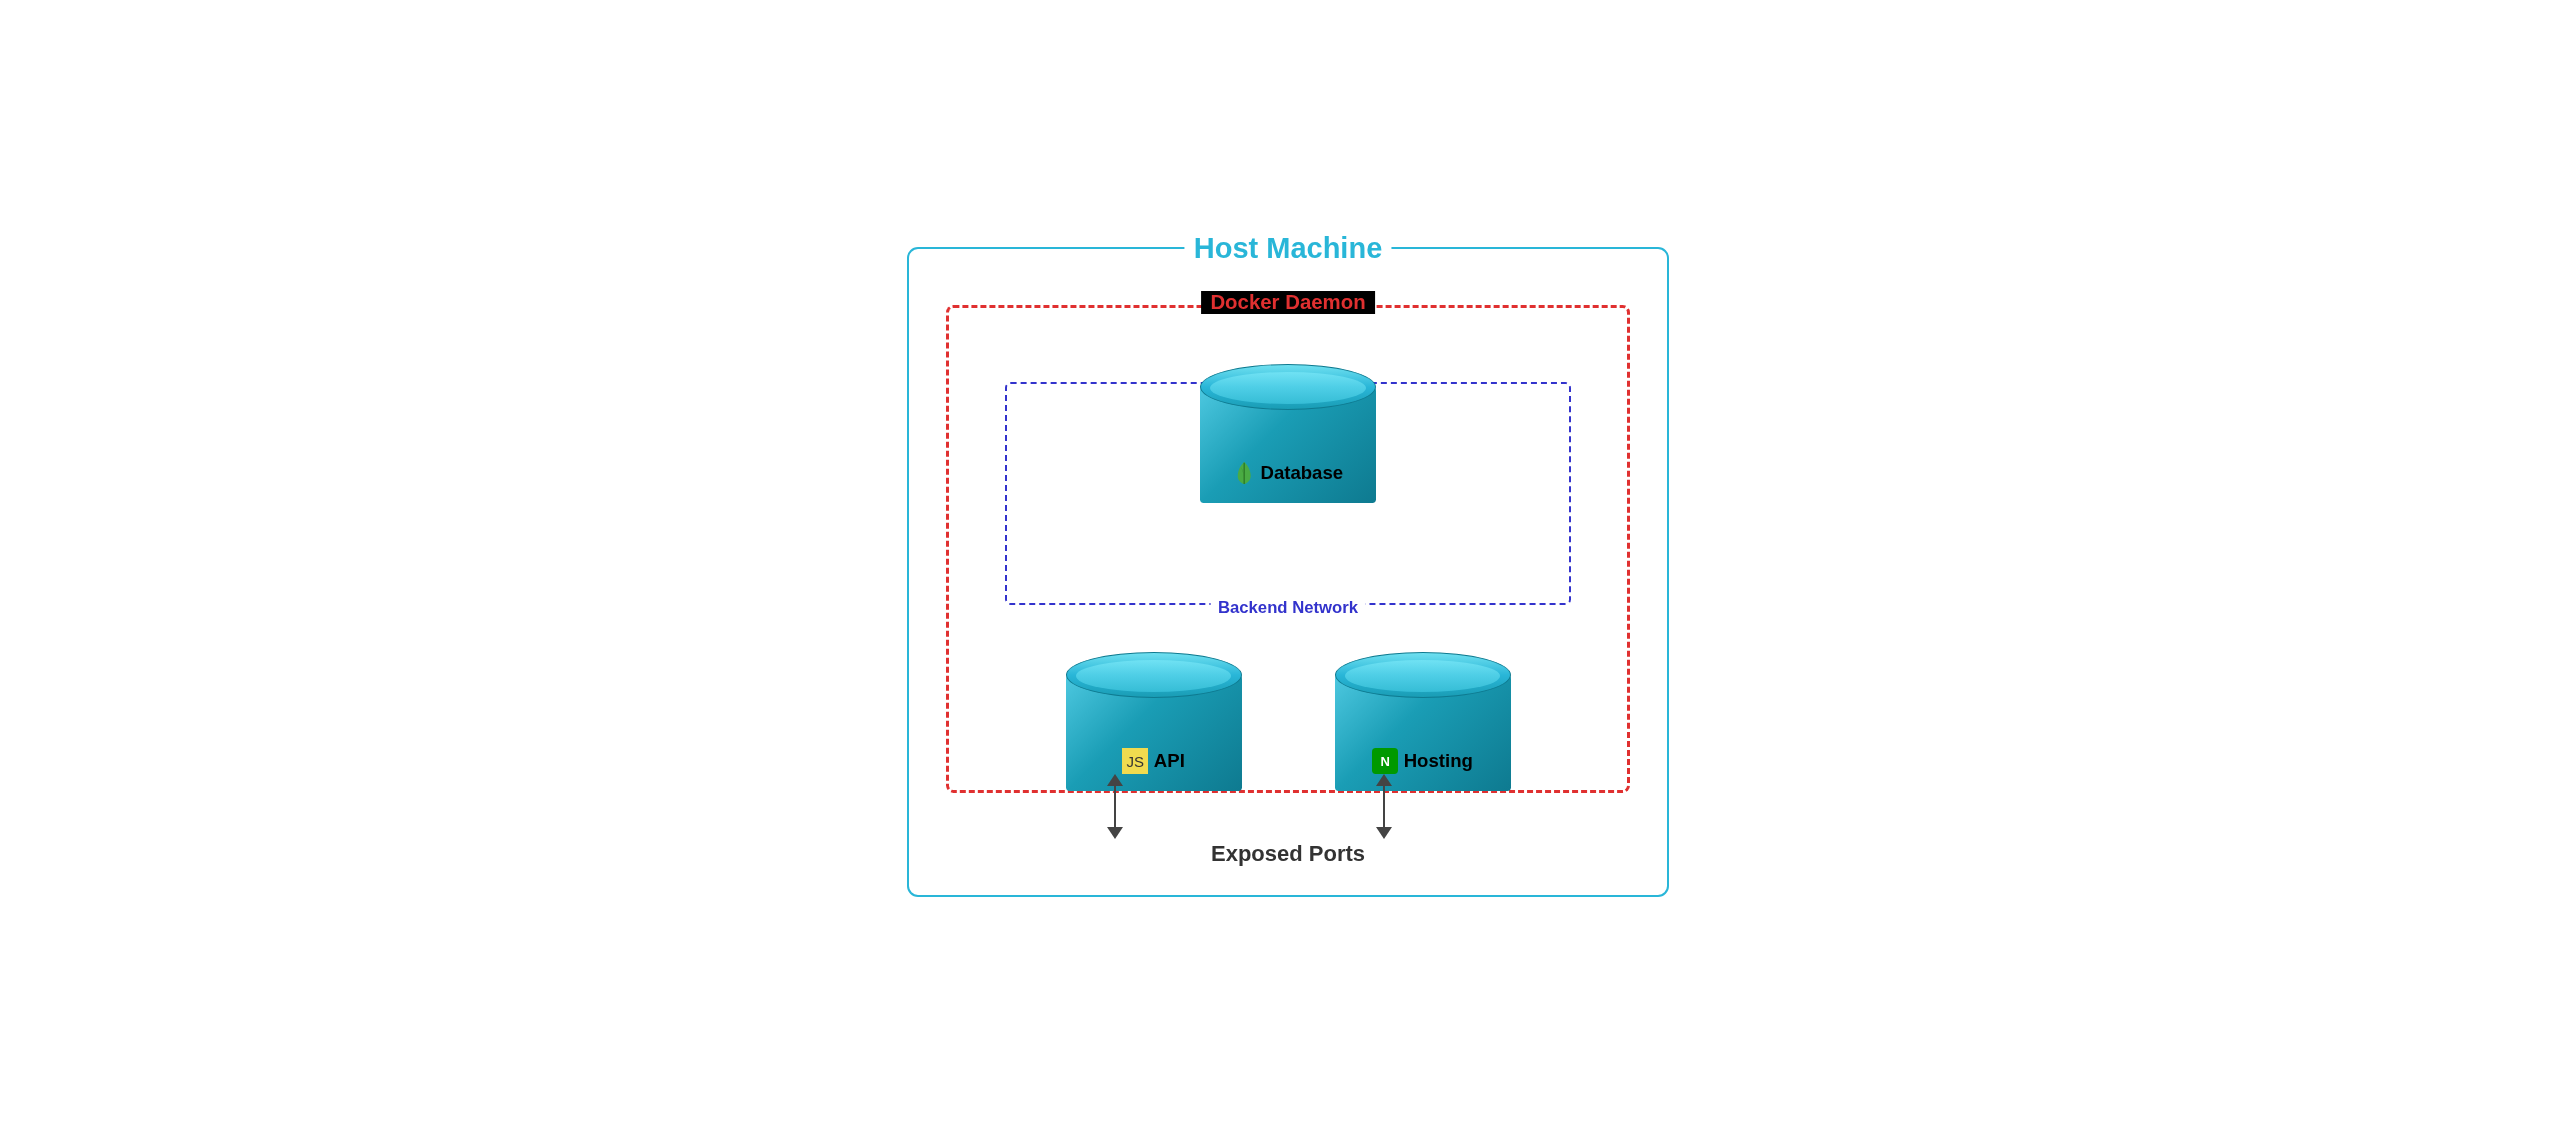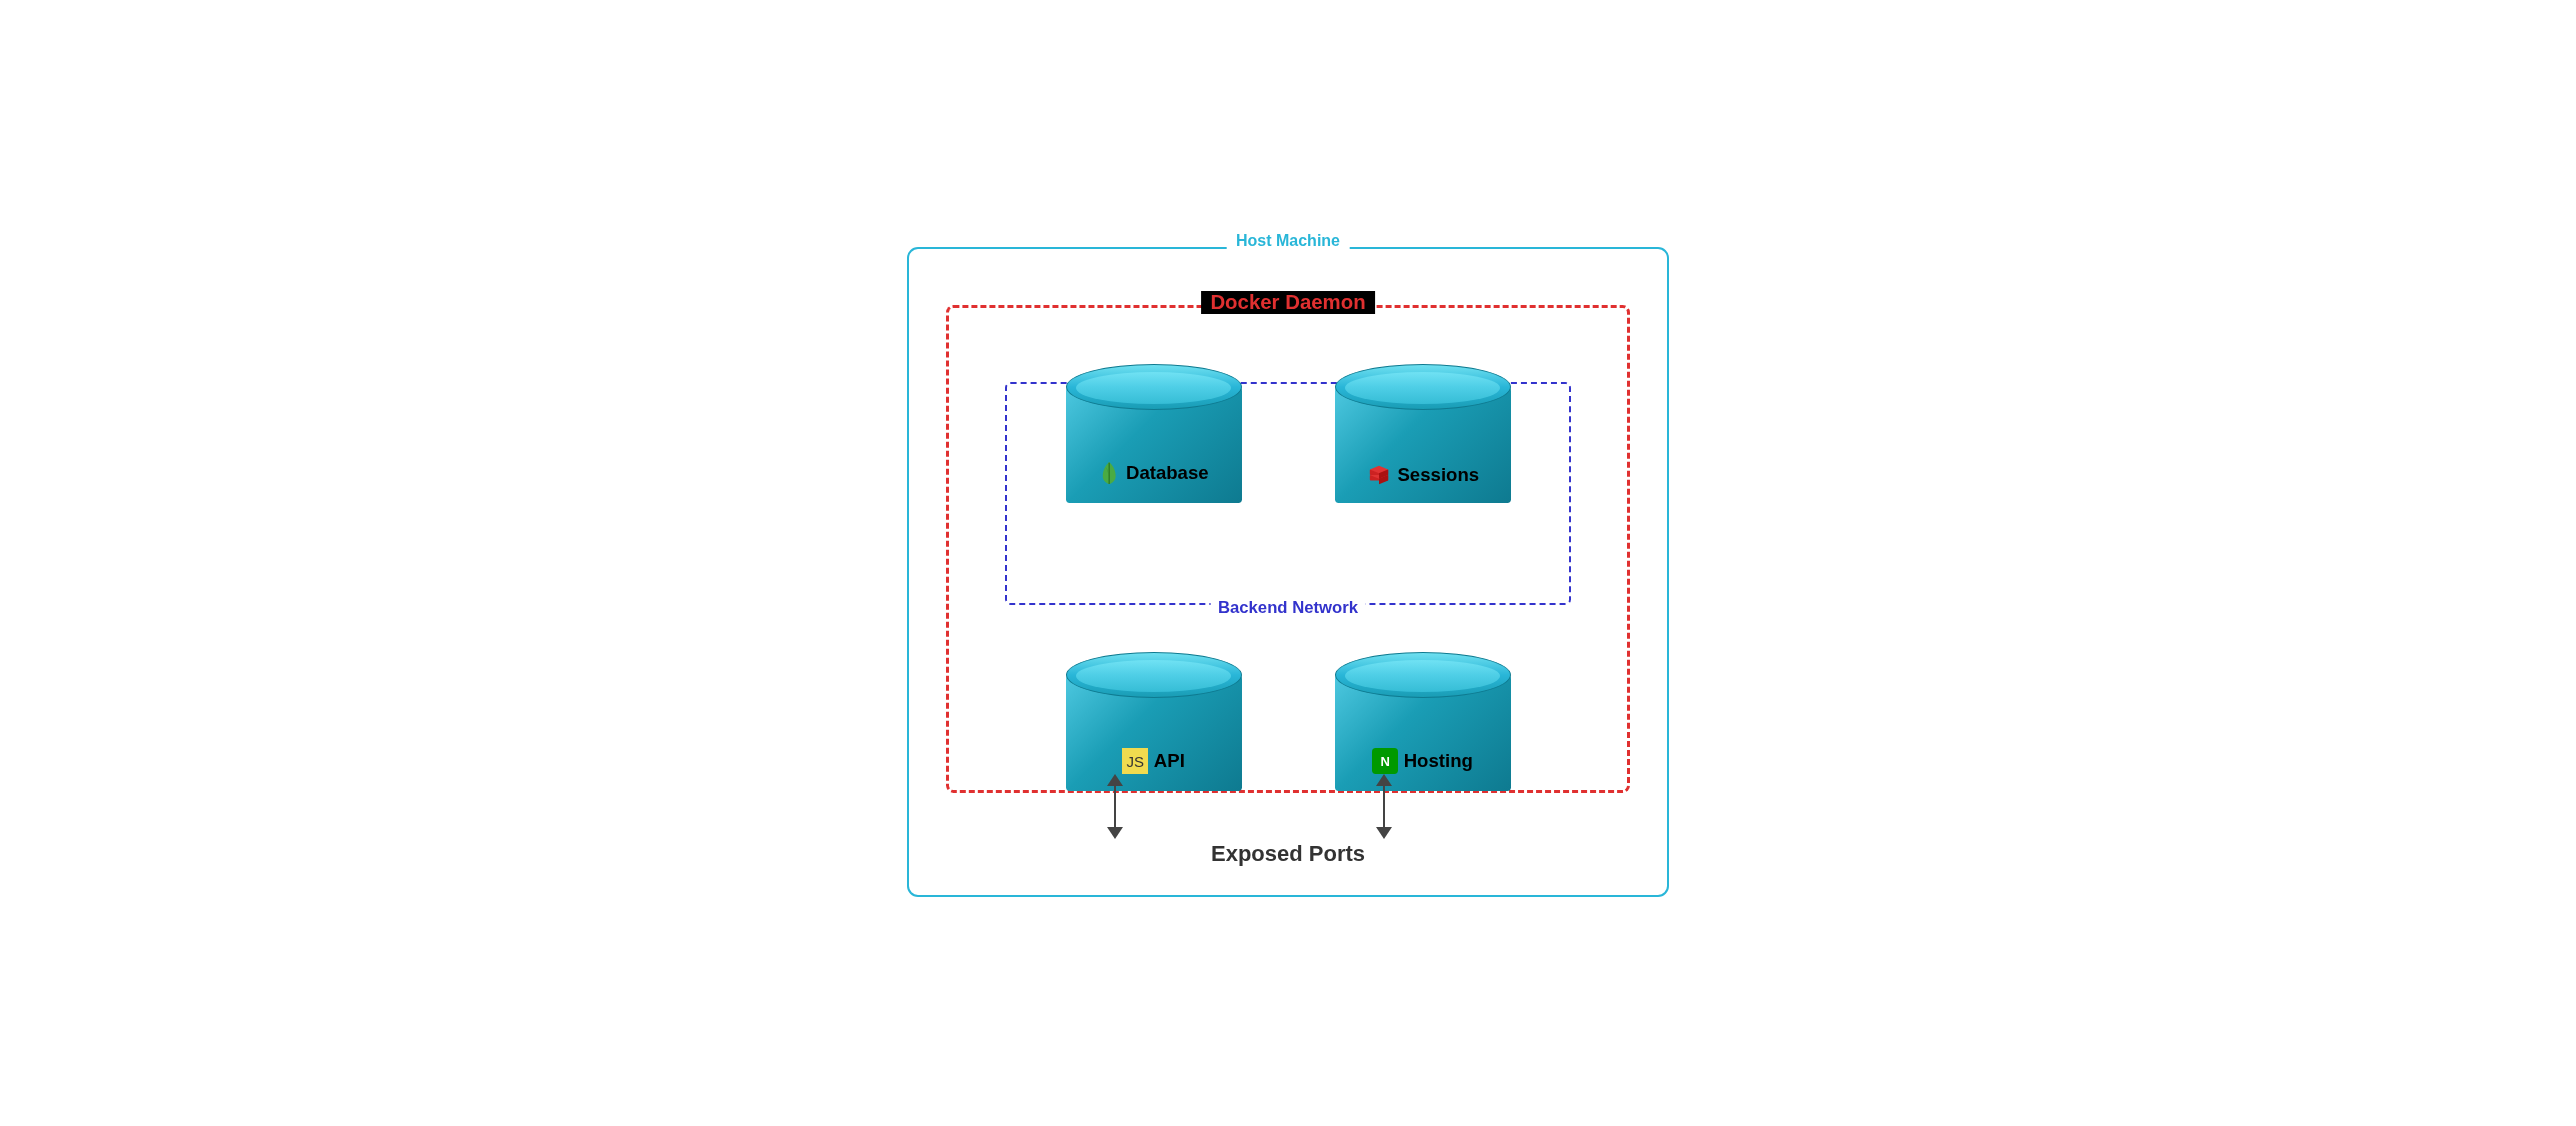--- a/index.html
+++ b/index.html
@@ -30,21 +30,21 @@
       border-radius: 11px;
       background: #fff;
     }
 
     .host-machine-label {
       position: absolute;
       top: -16.7px;
       left: 50%;
       transform: translateX(-50%);
       color: #29b6d8;
-      font-size: 16px;
+      font-size: 29px;
       font-weight: bold;
       background: #fff;
       padding: 0 9.3px;
       white-space: nowrap;
     }
 
     
     .docker-daemon {
       position: absolute;
       top: 56px;
@@ -250,40 +250,20 @@
               <svg width="20.4" height="26" viewBox="0 0 22 28">
                 <path d="M11 2 C11 2, 18 8, 18 17 C18 22, 14.5 25, 11 26 C7.5 25, 4 22, 4 17 C4 8, 11 2, 11 2 Z" fill="#4aab43"></path>
                 <path d="M11 3 L11 26" stroke="#2d7a28" stroke-width="1.5" fill="none"></path>
                 <path d="M8 8 C9 10, 10 14, 11 17 C10 14, 8.5 10, 8 8 Z" fill="#2d7a28"></path>
               </svg>
             </span>
             <span>Database</span>
           </div>
         </div>
 
-        <div class="cylinder">
-          <div class="cylinder-body"></div>
-          <div class="cylinder-top">
-            <div class="cylinder-top-inside"></div>
-          </div>
-          <div class="cylinder-label">
-            <span class="redis-icon">
-              <svg width="26" height="22" viewBox="0 0 28 24">
-
-                <rect x="4" y="12" width="20" height="6" rx="1" fill="#cc2222"></rect>
-                <polygon points="4,12 14,8 24,12 14,16" fill="#e03333"></polygon>
-                <polygon points="24,12 24,18 14,22 14,16" fill="#aa1111"></polygon>
-                <rect x="4" y="6" width="20" height="6" rx="1" fill="#cc2222"></rect>
-                <polygon points="4,6 14,2 24,6 14,10" fill="#e03333"></polygon>
-                <polygon points="24,6 24,12 14,16 14,10" fill="#aa1111"></polygon>
-              </svg>
-            </span>
-            <span>Sessions</span>
-          </div>
-        </div>
       </div>
 
       <div class="cylinders-bottom">
 
         <div class="cylinder">
           <div class="cylinder-body"></div>
           <div class="cylinder-top">
             <div class="cylinder-top-inside"></div>
           </div>
           <div class="cylinder-label">

